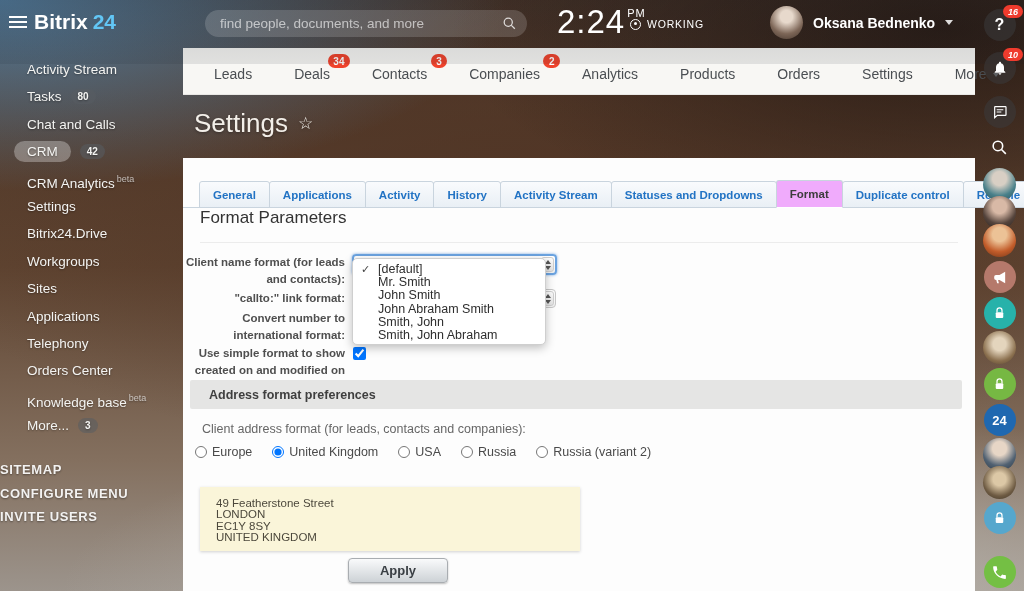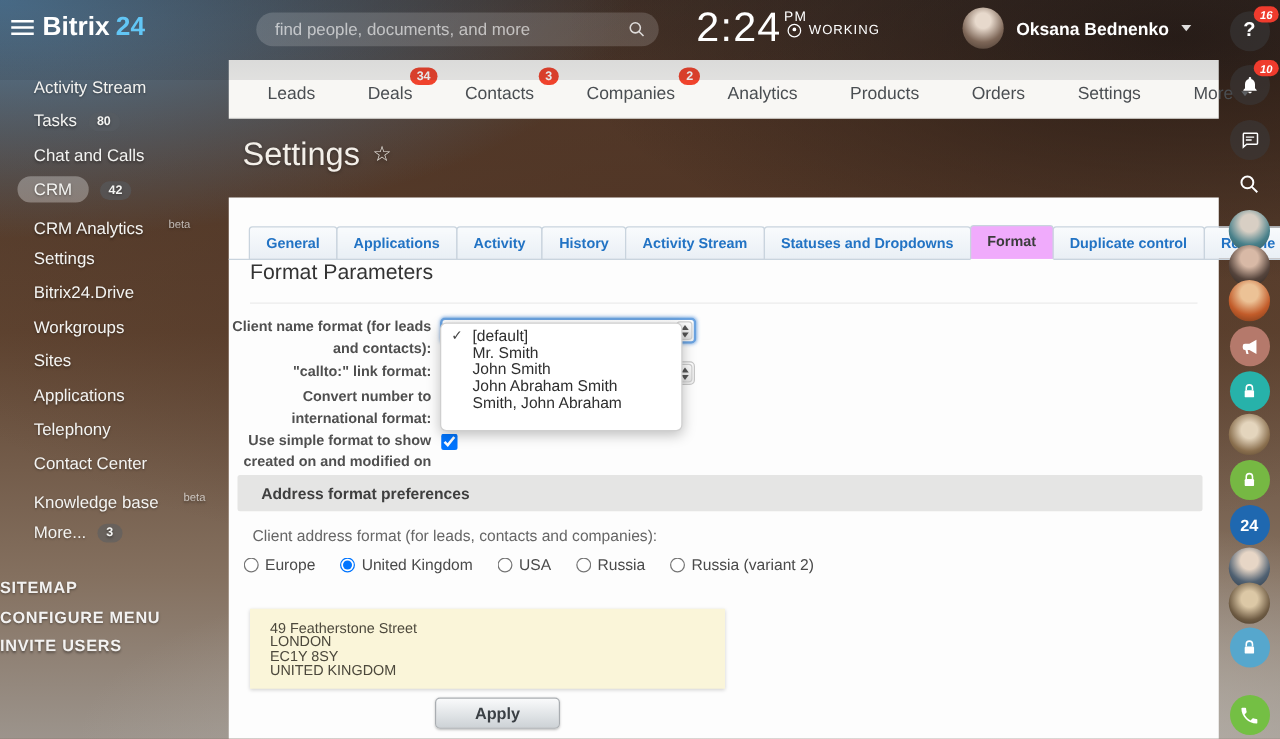--- a/index.html
+++ b/index.html
@@ -40,21 +40,21 @@
   
   .sidebar { position:absolute; left:0; top:48px; width:183px; z-index:10; }
   .sidebar ul { list-style:none; margin:0; padding:0; }
   #sb-list { margin-top:8px; }
   .sb-item { height:27.4px; line-height:27.4px; padding-left:27px; color:#f4f4f2; font-size:13.5px;
     white-space:nowrap; text-shadow:0 1px 2px rgba(0,0,0,0.35); cursor:pointer; }
   .sb-label.pill { display:inline-block; background:rgba(255,255,255,0.30); border-radius:13px;
     padding:3px 13px; line-height:normal; margin-left:-13px; }
   .sb-badge { display:inline-block; background:rgba(88,92,98,0.55); border-radius:10px; font-size:10px;
     font-weight:bold; padding:2px 7px; margin-left:9px; line-height:normal; vertical-align:1px; }
-  .sb-sup { font-size:9px; color:rgba(255,255,255,0.65); margin-left:20px; }
+  .sb-sup { font-size:9px; color:rgba(255,255,255,0.65); margin-left:2px; }
   #sb-foot { margin-top:19px; }
   .sb-foot-item { height:23.5px; line-height:23.5px; color:rgba(255,255,255,0.92);
     font-size:13px; font-weight:bold; letter-spacing:0.6px; text-shadow:0 1px 2px rgba(0,0,0,0.4); cursor:pointer; }
   
   .main { position:absolute; left:183px; top:48px; width:792px; height:543px; z-index:10; }
   .topnav { height:47px; background:#f8f7f4; border-bottom:1px solid rgba(0,0,0,0.06); }
   #nav-list { list-style:none; display:flex; margin:0; padding:0 10px; height:47px; }
   .nav-item { position:relative; display:flex; align-items:flex-end; padding:0 21px 13px; color:#4a4e52;
     font-size:14px; cursor:pointer; white-space:nowrap; }
   .nav-item:last-child { margin-left:auto;justify-content:flex-end; }
@@ -168,21 +168,21 @@
       <li class="sb-item"><span class="sb-label">Tasks</span><span class="sb-badge">80</span></li>
       <li class="sb-item"><span class="sb-label">Chat and Calls</span></li>
       <li class="sb-item active"><span class="sb-label pill">CRM</span><span class="sb-badge">42</span></li>
       <li class="sb-item"><span class="sb-label">CRM Analytics</span><sup class="sb-sup">beta</sup></li>
       <li class="sb-item"><span class="sb-label">Settings</span></li>
       <li class="sb-item"><span class="sb-label">Bitrix24.Drive</span></li>
       <li class="sb-item"><span class="sb-label">Workgroups</span></li>
       <li class="sb-item"><span class="sb-label">Sites</span></li>
       <li class="sb-item"><span class="sb-label">Applications</span></li>
       <li class="sb-item"><span class="sb-label">Telephony</span></li>
-      <li class="sb-item"><span class="sb-label">Contact Center</span></li>
+      <li class="sb-item"><span class="sb-label">Orders Center</span></li>
       <li class="sb-item"><span class="sb-label">Knowledge base</span><sup class="sb-sup">beta</sup></li>
       <li class="sb-item"><span class="sb-label">More...</span><span class="sb-badge">3</span></li>
     </ul>
   <ul id="sb-foot">
       <li class="sb-foot-item">SITEMAP</li>
       <li class="sb-foot-item">CONFIGURE MENU</li>
       <li class="sb-foot-item">INVITE USERS</li>
     </ul>
 </aside>
 
@@ -262,20 +262,21 @@
           <span class="tri-dn"></span>
         </span>
     </div>
 
     <div class="dropdown">
         <ul id="dd-list">
           <li class="dd-item sel"><span class="dd-check">✓</span><span class="dd-text">[default]</span></li>
           <li class="dd-item"><span class="dd-text">Mr. Smith</span></li>
           <li class="dd-item"><span class="dd-text">John Smith</span></li>
           <li class="dd-item"><span class="dd-text">John Abraham Smith</span></li>
+          <li class="dd-item"><span class="dd-text">Smith, John</span></li>
           <li class="dd-item"><span class="dd-text">Smith, John Abraham</span></li>
         </ul>
       </div>
 
     <input type="checkbox" id="simple-cb" class="checkbox" checked="" style="">
 
     <div class="addr-bar">
         <span>Address format preferences</span>
       </div>
     <div class="addr-label">Client address format (for leads, contacts and companies):</div>

